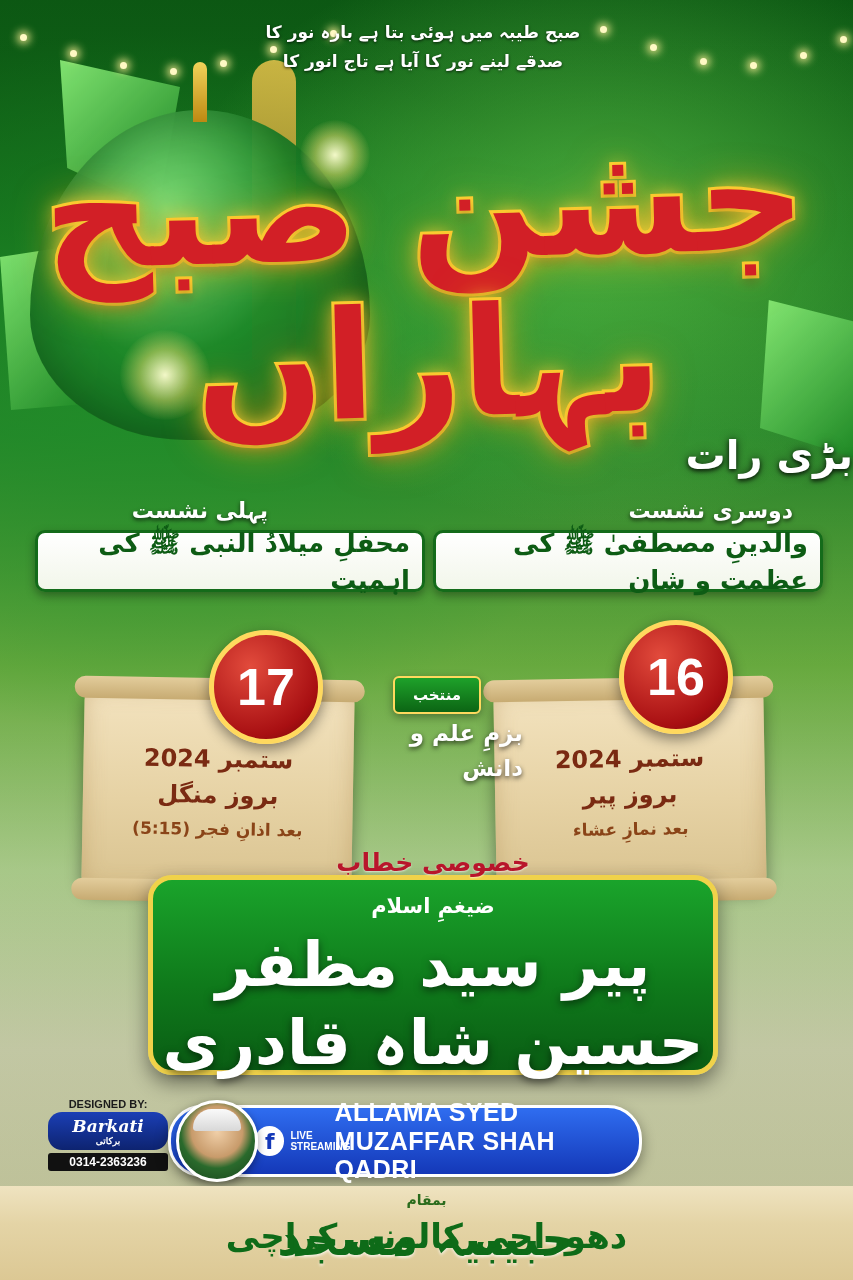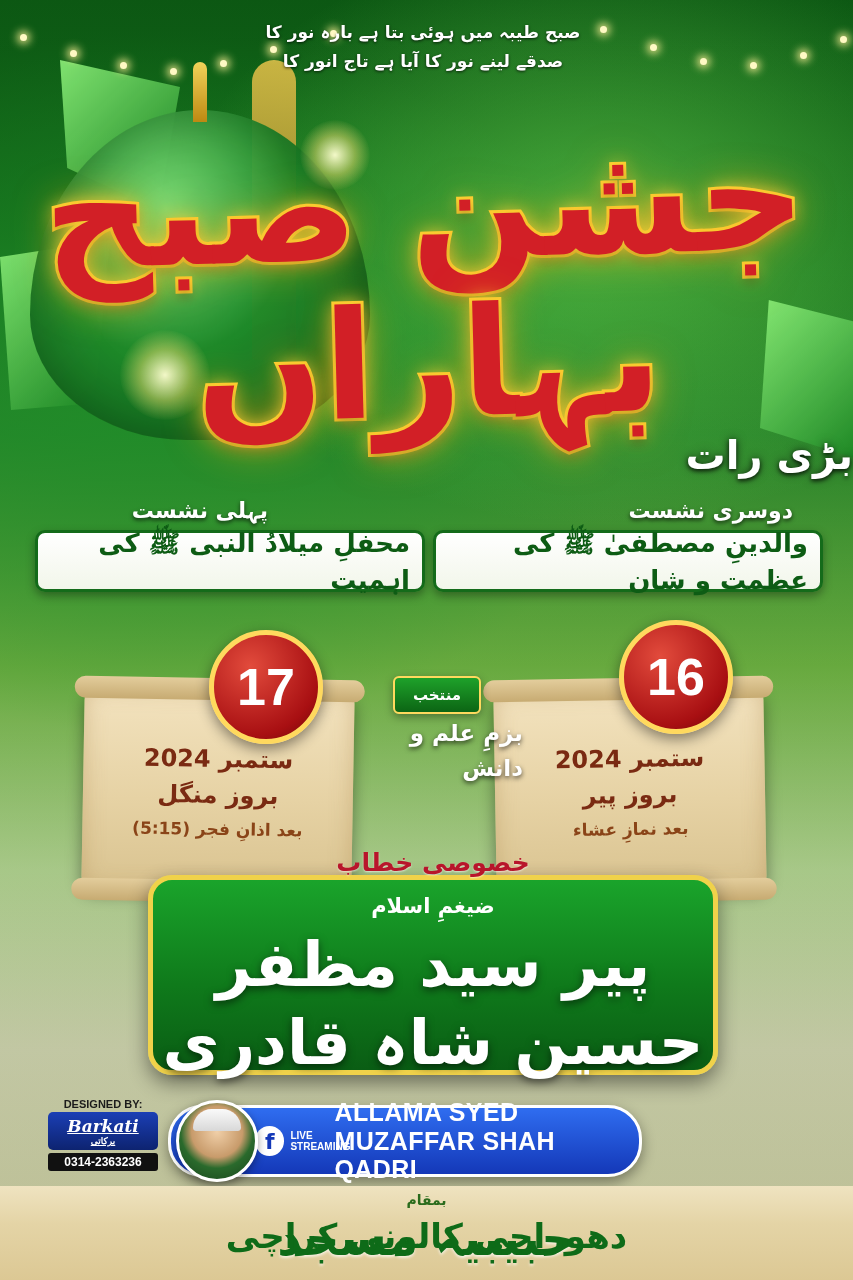--- a/index.html
+++ b/index.html
@@ -179,26 +179,26 @@
   }
   .speaker-name{
     position:absolute;left:0;top:46px;width:560px;text-align:center;
     direction:rtl;color:#ffffff;font-size:62px;font-weight:bold;line-height:1.25;
     font-family:"DejaVu Sans", sans-serif;
     text-shadow:0 3px 8px rgba(0,0,0,.55);
   }
 
   
   .designer{
-    position:absolute;left:48px;top:1098px;width:110px;text-align:center;
+    position:absolute;left:48px;top:1098px;width:120px;text-align:center;
     color:#1b1b1b;font-size:11px;font-weight:bold;
   }
   .designer .brandbox{
     margin-top:2px;background:linear-gradient(180deg,#1b3fb5,#0d2370);
-    border-radius:5px;color:#fff;padding:4px 4px;text-decoration:underline;
+    border-radius:14px;color:#fff;padding:4px 4px;
   }
   .designer .brandname{font-family:"DejaVu Serif", serif;font-size:17px;font-style:italic;}
   .designer .brandsub{font-size:9px;}
   .designer .phone{
     margin-top:3px;background:#111;color:#fff;font-size:12px;padding:2px 8px;border-radius:3px;
   }
 
   
   .livebar{
     position:absolute;left:168px;top:1105px;width:468px;height:66px;

